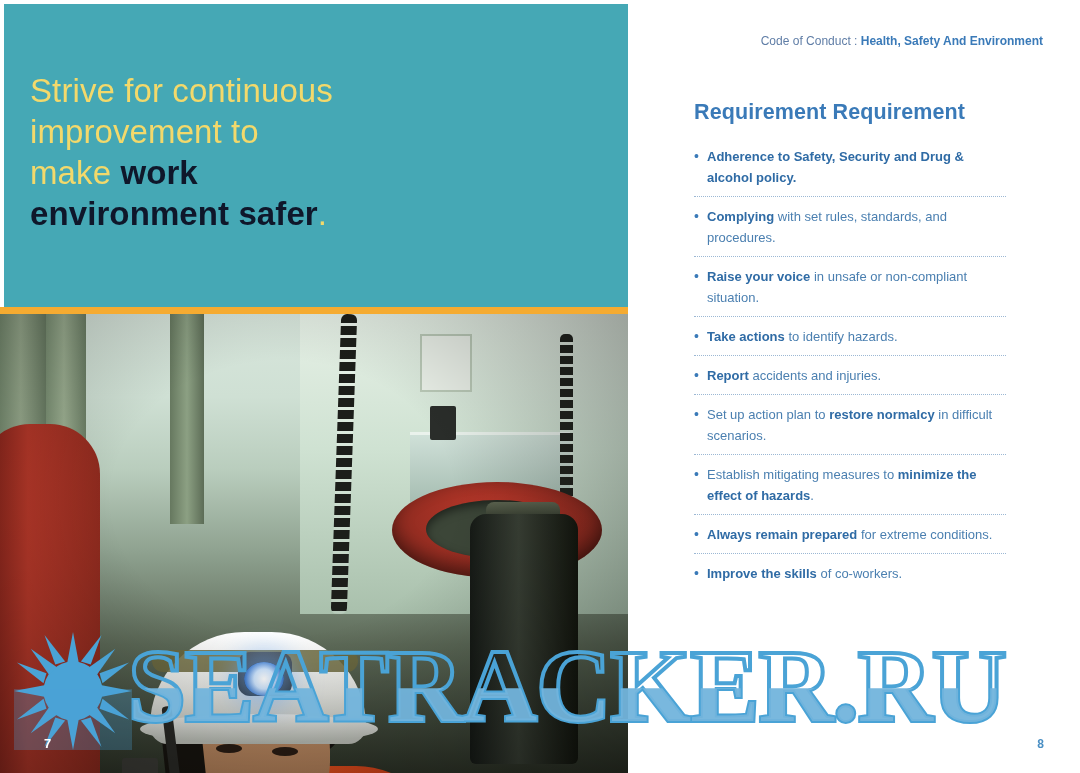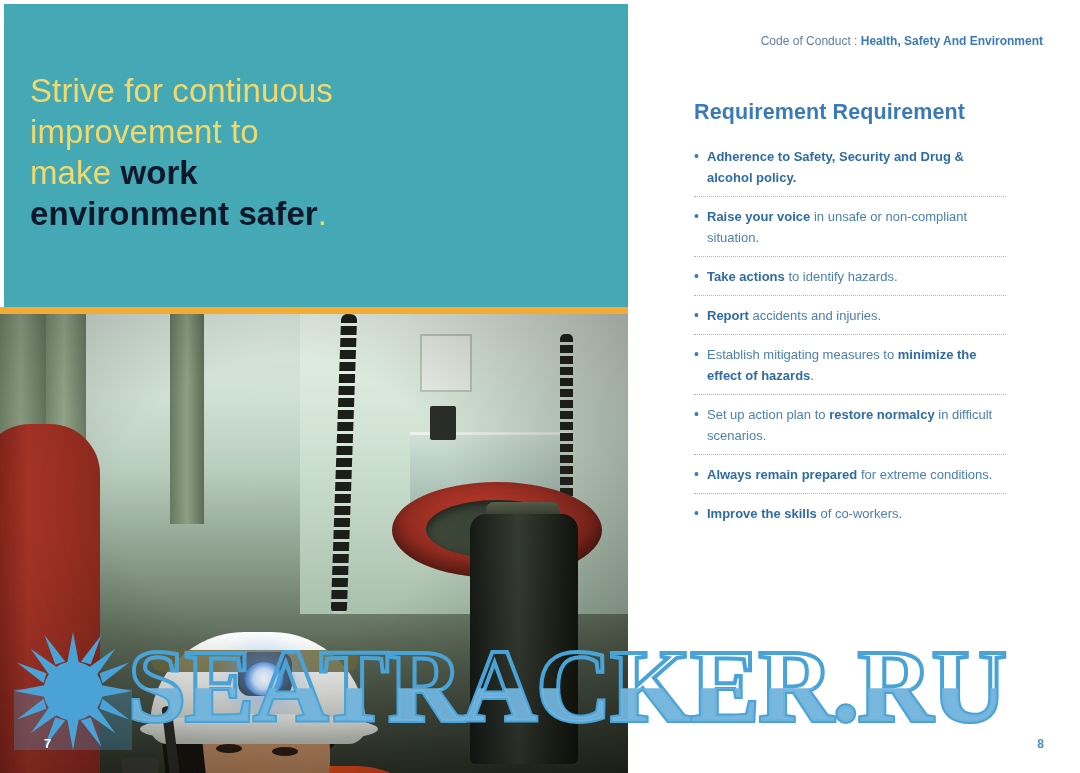--- a/index.html
+++ b/index.html
@@ -434,25 +434,26 @@
   <div class="page-right">
 
     <div class="running-head">
       <span>Code of Conduct : </span><b>Health, Safety And Environment</b>
     </div>
 
     <h1 class="section-title">Requirement Requirement</h1>
 
     <ul class="req-list">
         <li class="req-item"><b>Adherence to Safety, Security and Drug &amp; alcohol policy.</b></li>
+        <li class="req-item"><b>Complying</b><span> with set rules, standards, and procedures.</span></li>
         <li class="req-item"><b>Raise your voice</b><span> in unsafe or non-compliant situation.</span></li>
         <li class="req-item"><b>Take actions</b><span> to identify hazards.</span></li>
         <li class="req-item"><b>Report</b><span> accidents and injuries.</span></li>
+        <li class="req-item"><span>Set up action plan to </span><b>restore normalcy</b><span> in difficult scenarios.</span></li>
         <li class="req-item"><span>Establish mitigating measures to </span><b>minimize the effect of hazards</b><span>.</span></li>
-        <li class="req-item"><span>Set up action plan to </span><b>restore normalcy</b><span> in difficult scenarios.</span></li>
         <li class="req-item"><b>Always remain prepared</b><span> for extreme conditions.</span></li>
         <li class="req-item"><b>Improve the skills</b><span> of co-workers.</span></li>
       </ul>
 
     <div class="page-num-right">8</div>
   </div>
 
   <div class="watermark">
     <svg class="wm-star" viewBox="0 0 120 120">
       <g fill="#4aa3d6">

